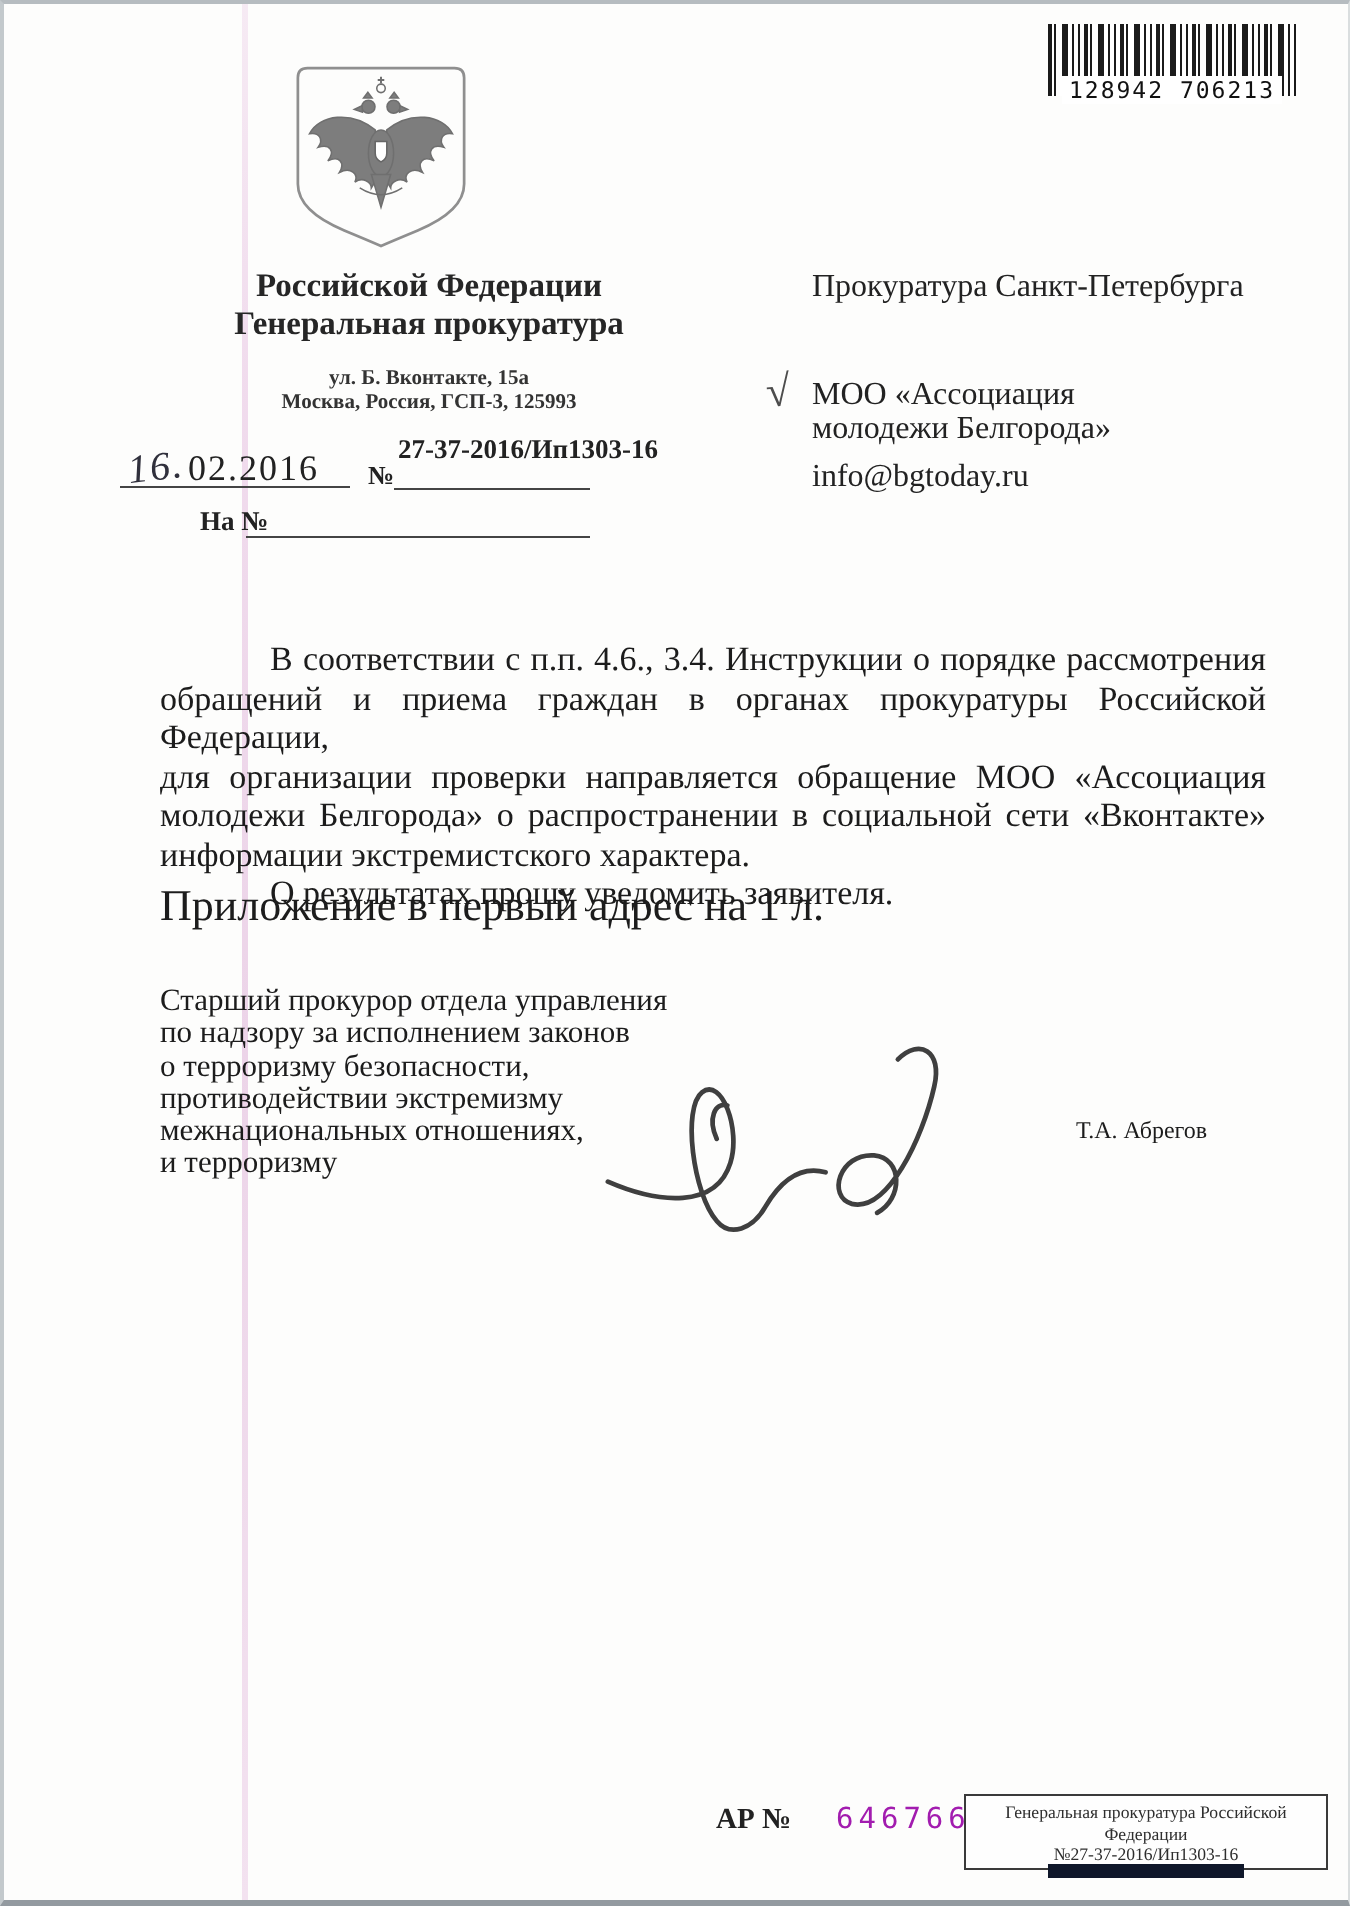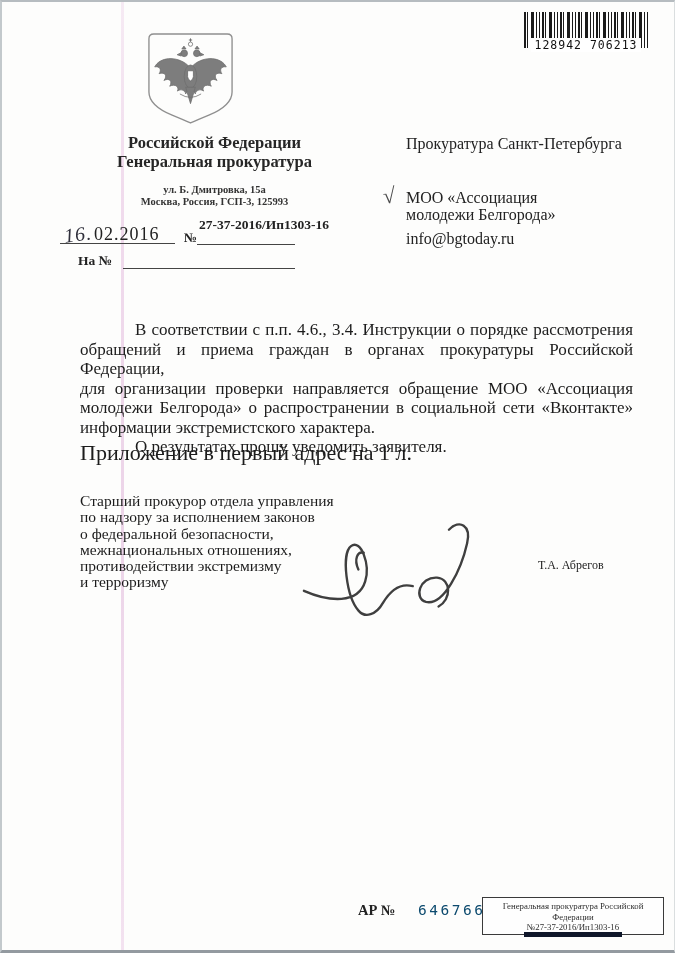--- a/index.html
+++ b/index.html
@@ -59,48 +59,48 @@
   .date-hand {
     position:absolute; left:62px; top:221px;
     font-style:italic; font-size:20px; color:#30303c;
     transform:rotate(-7deg); letter-spacing:1px;
   }
   .date-print { position:absolute; left:92px; top:222px; font-size:18px; letter-spacing:1px; color:#222; }
   .date-underline { position:absolute; left:58px; top:241px; width:115px; border-top:1.5px solid #444; }
   .no-label { position:absolute; left:182px; top:228px; font-size:13px; font-weight:bold; color:#222; }
   .out-number { position:absolute; left:197px; top:215px; font-size:13.5px; font-weight:bold; color:#222; }
   .num-underline { position:absolute; left:195px; top:242px; width:98px; border-top:1.5px solid #444; }
-  .reply-label { position:absolute; left:76px; top:251px; font-size:13.5px; font-weight:bold; color:#222; }
+  .reply-label { position:absolute; left:98px; top:251px; font-size:13.5px; font-weight:bold; color:#222; }
   .reply-underline { position:absolute; left:121px; top:266px; width:172px; border-top:1.5px solid #444; }
   
   .recipient1 { position:absolute; left:404px; top:133px; font-size:16px; color:#222; }
   .check { position:absolute; left:381px; top:181px; font-size:22px; color:#4d4d4d; transform:rotate(-4deg); }
   .recipient2 { position:absolute; left:404px; top:187px; font-size:16px; line-height:17px; color:#222; }
   .email { position:absolute; left:404px; top:228px; font-size:16px; color:#222; }
   
   .body-block { position:absolute; left:78px; top:318px; width:553px; font-size:17px; color:#1c1c1c; }
   .body-line { line-height:19.5px; text-align:justify; text-align-last:justify; }
   .body-line.first { padding-left:55px; }
   .body-line.last { text-align-last:left; }
   .body-p2 { line-height:19.5px; padding-left:55px; margin-top:0; }
   .attachment { position:absolute; left:78px; top:438px; font-size:22px; color:#1c1c1c; }
   
   .sig-position { position:absolute; left:78px; top:491px; font-size:15.5px; line-height:16.3px; color:#1c1c1c; }
   .sig-name { position:absolute; left:536px; top:556px; font-size:12px; color:#1c1c1c; }
   .sig-stroke { position:absolute; left:295px; top:518px; width:185px; height:108px; transform:rotate(-3deg); }
   
   .ap-label { position:absolute; left:356px; top:900px; font-size:14.5px; font-weight:bold; color:#222; }
-  .ap-number { position:absolute; left:416px; top:900px; font-family:"DejaVu Sans Mono", monospace; font-size:14.5px; letter-spacing:2.5px; color:#0c4a6e; }
+  .ap-number { position:absolute; left:416px; top:900px; font-family:"DejaVu Sans Mono", monospace; font-size:14.5px; letter-spacing:2.5px; color:#a21caf; }
   .stamp-box {
     position:absolute; left:480px; top:895px; width:182px; height:38px;
     border:1.2px solid #3a3a3a; background:#fefefe;
     text-align:center; padding-top:3px;
   }
   .stamp-line { font-size:8.8px; line-height:10.5px; color:#2e2e2e; }
-  .stamp-line .u { border-bottom:5px solid #0f172a; padding:0 3px; }
+  .stamp-line .u { border-bottom:7px solid #0f172a; padding:0 3px; }
 </style>
 </head>
 <body>
 
 <div class="page">
   <div class="fold-line"></div>
 
   <div class="barcode-wrap">
     <div class="barcode-bars"></div>
     <div class="barcode-number">128942 706213</div>
@@ -127,21 +127,21 @@
       </g>
     </svg>
   </div>
 
   <div class="lh">
     <div class="lh-title">
       <div>Российской Федерации</div>
       <div>Генеральная прокуратура</div>
     </div>
     <div class="lh-addr">
-      <div>ул. Б. Дмитровка, 15а</div>
+      <div>ул. Б. Вконтакте, 15а</div>
       <div>Москва, Россия, ГСП-3, 125993</div>
     </div>
   </div>
 
   <div class="date-hand">16.</div>
   <div class="date-print">02.2016</div>
   <div class="date-underline"></div>
   <div class="no-label">№</div>
   <div class="out-number">27-37-2016/Ип1303-16</div>
   <div class="num-underline"></div>
@@ -162,23 +162,23 @@
     <div class="body-line">для организации проверки направляется обращение МОО «Ассоциация</div>
     <div class="body-line">молодежи Белгорода» о распространении в социальной сети «Вконтакте»</div>
     <div class="body-line last">информации экстремистского характера.</div>
     <div class="body-p2">О результатах прошу уведомить заявителя.</div>
   </div>
   <div class="attachment">Приложение в первый адрес на 1 л.</div>
 
   <div class="sig-position">
     <div>Старший прокурор отдела управления</div>
     <div>по надзору за исполнением законов</div>
-    <div>о федеральной безопасности,</div>
+    <div>о терроризму безопасности,</div>
+    <div>противодействии экстремизму</div>
     <div>межнациональных отношениях,</div>
-    <div>противодействии экстремизму</div>
     <div>и терроризму</div>
   </div>
   <div class="sig-stroke">
     <svg viewBox="0 0 180 104" width="185" height="108">
       <g fill="none" stroke="#3f3f3f" stroke-width="2.3" stroke-linecap="round">
         <path d="M6 64 C30 76 58 80 66 58 C72 42 64 16 54 23 C44 30 47 72 58 86 C64 94 75 91 82 80 C90 68 100 61 112 65"></path>
         <path d="M150 12 C161 2 172 9 167 26 C160 51 141 86 124 81 C112 77 119 56 136 58 C150 60 149 80 136 86"></path>
         <path d="M60 46 C56 36 60 28 66 30"></path>
       </g>
     </svg>

